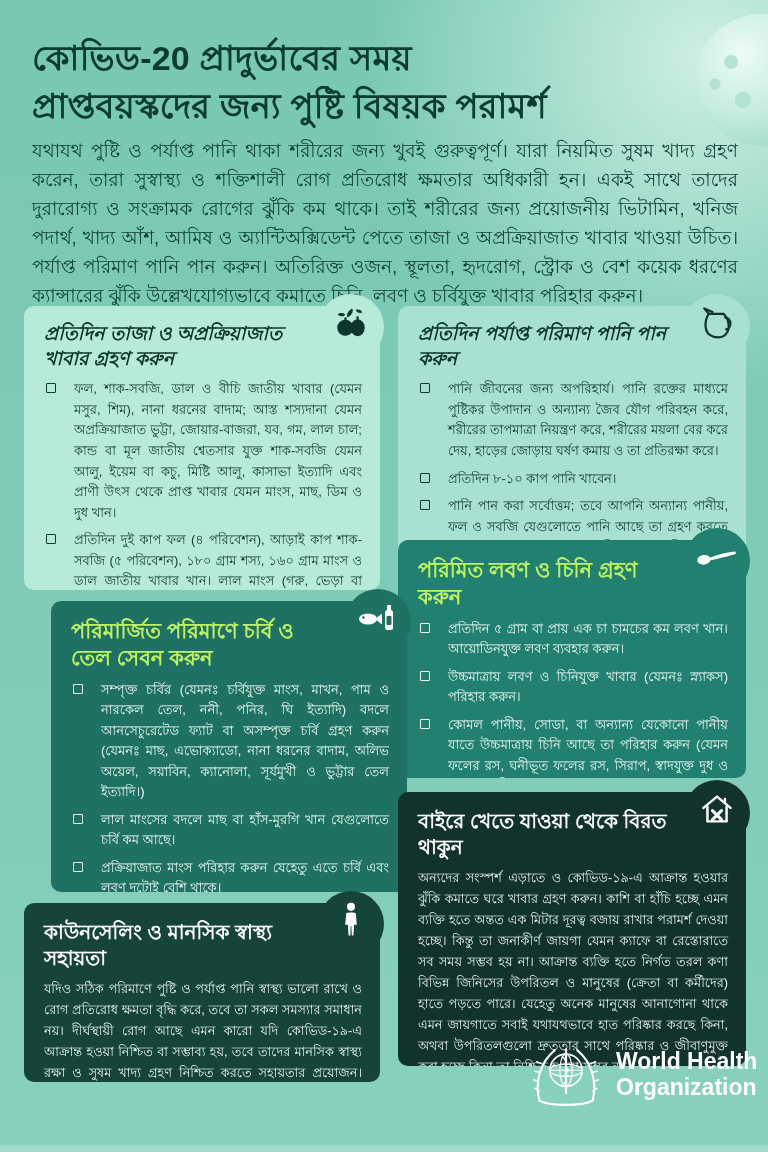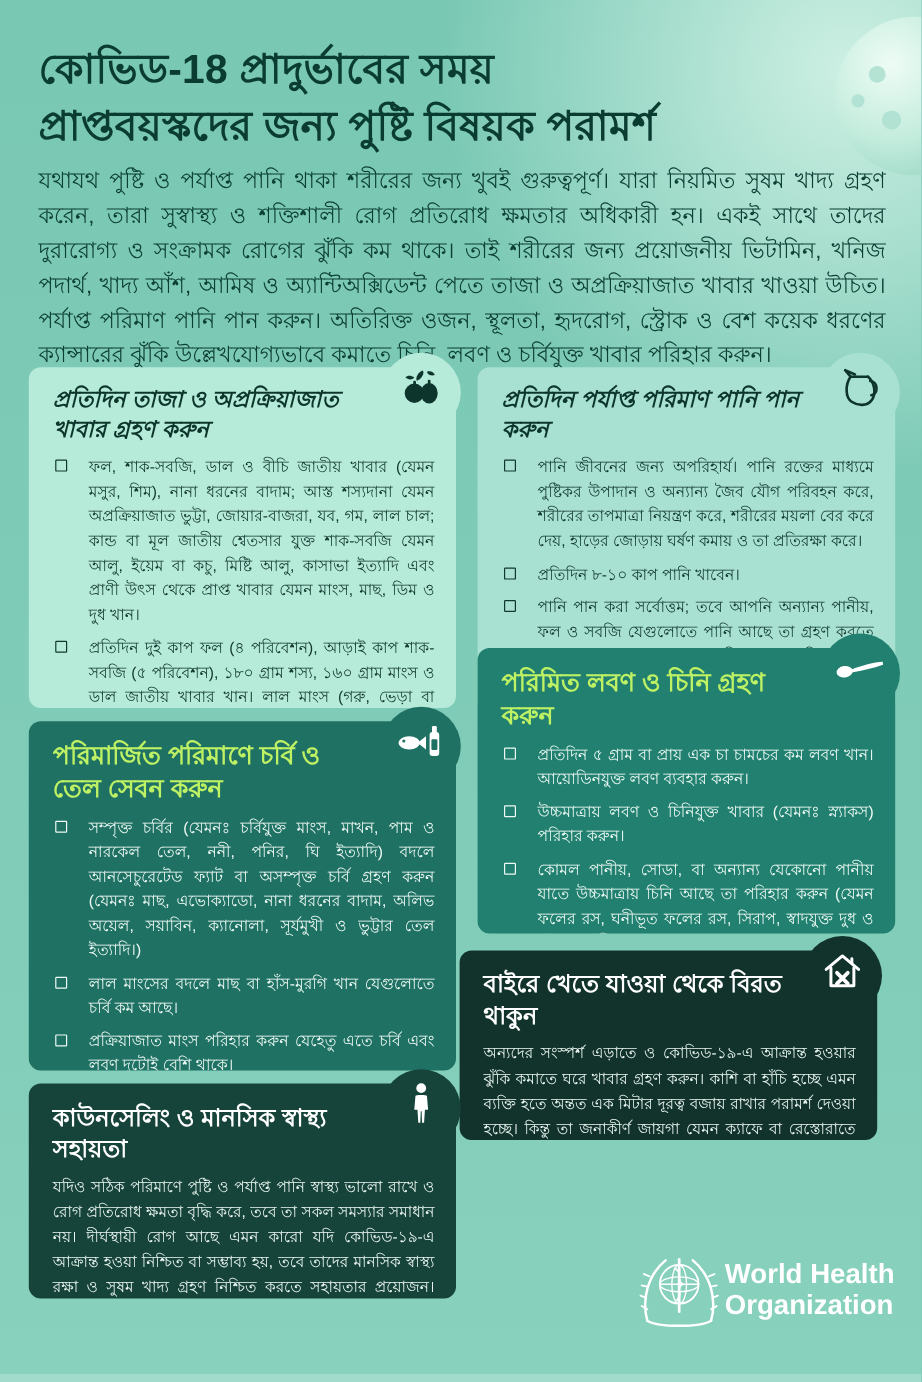--- a/index.html
+++ b/index.html
@@ -39,39 +39,39 @@
   .card p.body{margin:8px 0 0 0;font-size:12.8px;line-height:1.64;text-align:justify;}
 
   .card.light1{background:#b7ebd9;color:#10382e;}
   .card.light1 .bump{background:#b7ebd9;}
   .card.light2{background:#a8e1d1;color:#10382e;}
   .card.light2 .bump{background:#a8e1d1;}
   .card.light1 h2,.card.light2 h2{font-size:19px;color:#0c352b;font-style:italic;}
 
   .card.mid1{background:#21806f;color:#eefaf5;}
   .card.mid1 .bump{background:#21806f;}
-  .card.mid2{background:#1f7163;color:#eefaf5;}
+  .card.mid2{background:#1f7163;color:#eefaf5;margin-left:27px;}
   .card.mid2 .bump{background:#1f7163;}
   .card.mid1 h2,.card.mid2 h2{font-size:21px;color:#bef264;}
 
   .card.dark1{background:#11332c;color:#e9f5f0;}
   .card.dark1 .bump{background:#11332c;}
   .card.dark2{background:#16443a;color:#e9f5f0;}
   .card.dark2 .bump{background:#16443a;}
   .card.dark1 h2,.card.dark2 h2{font-size:20px;color:#ffffff;}
 
   #card-fresh   {left:24px;top:306px;width:356px;height:284px;}
   #card-water   {left:398px;top:306px;width:348px;height:288px;}
   #card-salt    {left:398px;top:540px;width:348px;height:238px;}
   #card-fats    {left:24px;top:601px;width:356px;height:291px;}
-  #card-out     {left:383px;top:792px;width:348px;height:158px;}
+  #card-out     {left:398px;top:792px;width:348px;height:274px;}
   #card-counsel {left:24px;top:903px;width:356px;height:179px;}
 
   
-  .who{position:absolute;left:528px;top:1038px;display:flex;align-items:center;}
+  .who{position:absolute;left:528px;top:1038px;display:flex;align-items:center;gap:12px;}
   .who-text{color:#ffffff;font-weight:bold;font-size:23px;line-height:1.12;}
 </style>
 </head>
 <body>
 
 <div class="poster">
 
   <svg class="virus-illustration" width="185" height="190" viewBox="0 0 185 190">
     <defs>
       <radialGradient id="vg" cx="35%" cy="30%" r="80%">
@@ -114,21 +114,21 @@
           <ellipse cx="79" cy="80" rx="9" ry="7" stroke="none"></ellipse>
         </g>
     </g>
     <circle cx="179" cy="80" r="66" fill="url(#vg)"></circle>
     <circle cx="148" cy="62" r="7" fill="#aee0d0" opacity=".9"></circle>
     <circle cx="160" cy="100" r="8" fill="#aee0d0" opacity=".9"></circle>
     <circle cx="132" cy="84" r="5.5" fill="#aee0d0" opacity=".9"></circle>
   </svg>
 
   <h1 class="page-title">
-    <span>কোভিড-18 প্রাদুর্ভাবের সময়</span><br>
+    <span>কোভিড-20 প্রাদুর্ভাবের সময়</span><br>
     <span>প্রাপ্তবয়স্কদের জন্য পুষ্টি বিষয়ক পরামর্শ</span>
   </h1>
   <p class="intro">যথাযথ পুষ্টি ও পর্যাপ্ত পানি থাকা শরীরের জন্য খুবই গুরুত্বপূর্ণ। যারা নিয়মিত সুষম খাদ্য গ্রহণ করেন, তারা সুস্বাস্থ্য ও শক্তিশালী রোগ প্রতিরোধ ক্ষমতার অধিকারী হন। একই সাথে তাদের দুরারোগ্য ও সংক্রামক রোগের ঝুঁকি কম থাকে। তাই শরীরের জন্য প্রয়োজনীয় ভিটামিন, খনিজ পদার্থ, খাদ্য আঁশ, আমিষ ও অ্যান্টিঅক্সিডেন্ট পেতে তাজা ও অপ্রক্রিয়াজাত খাবার খাওয়া উচিত। পর্যাপ্ত পরিমাণ পানি পান করুন। অতিরিক্ত ওজন, স্থূলতা, হৃদরোগ, স্ট্রোক ও বেশ কয়েক ধরণের ক্যান্সারের ঝুঁকি উল্লেখযোগ্যভাবে কমাতে চিনি, লবণ ও চর্বিযুক্ত খাবার পরিহার করুন।</p>
 
   <section class="card light1" id="card-fresh">
     <div class="bump">
       <svg width="38" height="36" viewBox="0 0 40 38" fill="#0d352c">
         <path d="M21 4 C17 6 15 10 16 13 C19 12 22 9 22 5 Z"></path>
         <path d="M25 5 C28 4 31 5 32 8 C29 9 26 8 25 5 Z"></path>
         <path d="M14 10 C11 8 8 8 6 10 C8 12 12 13 14 10 Z"></path>

